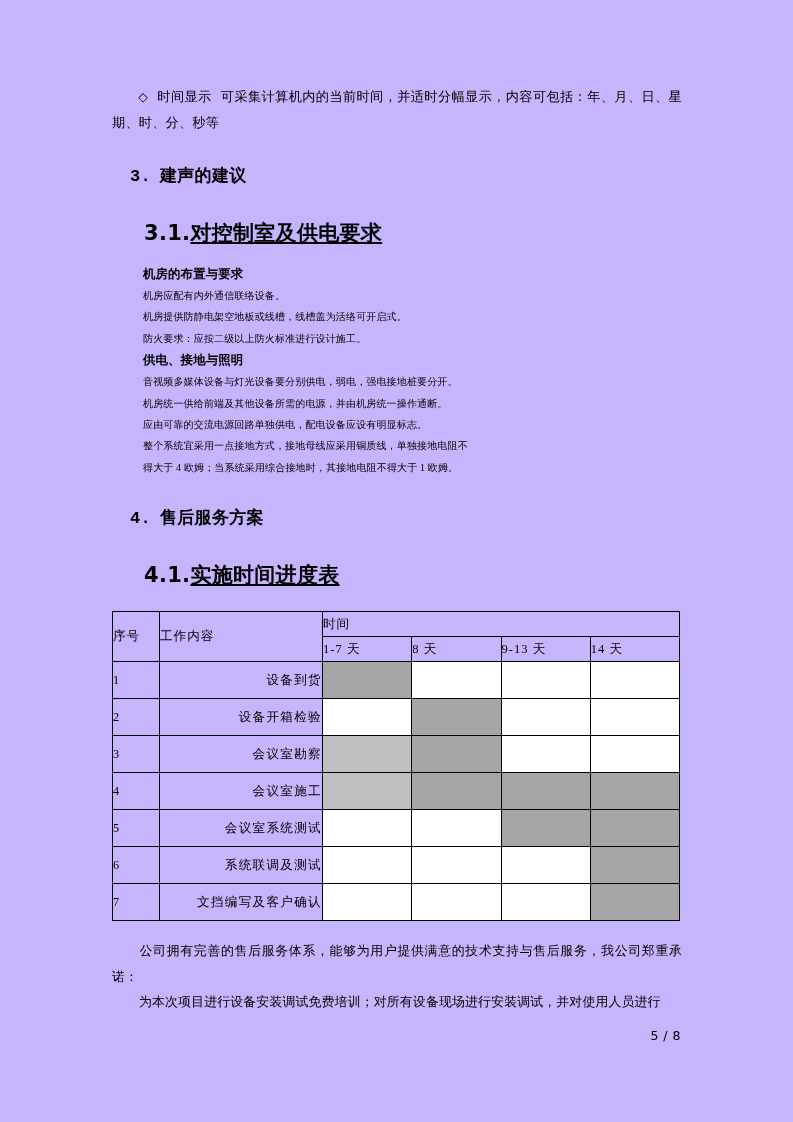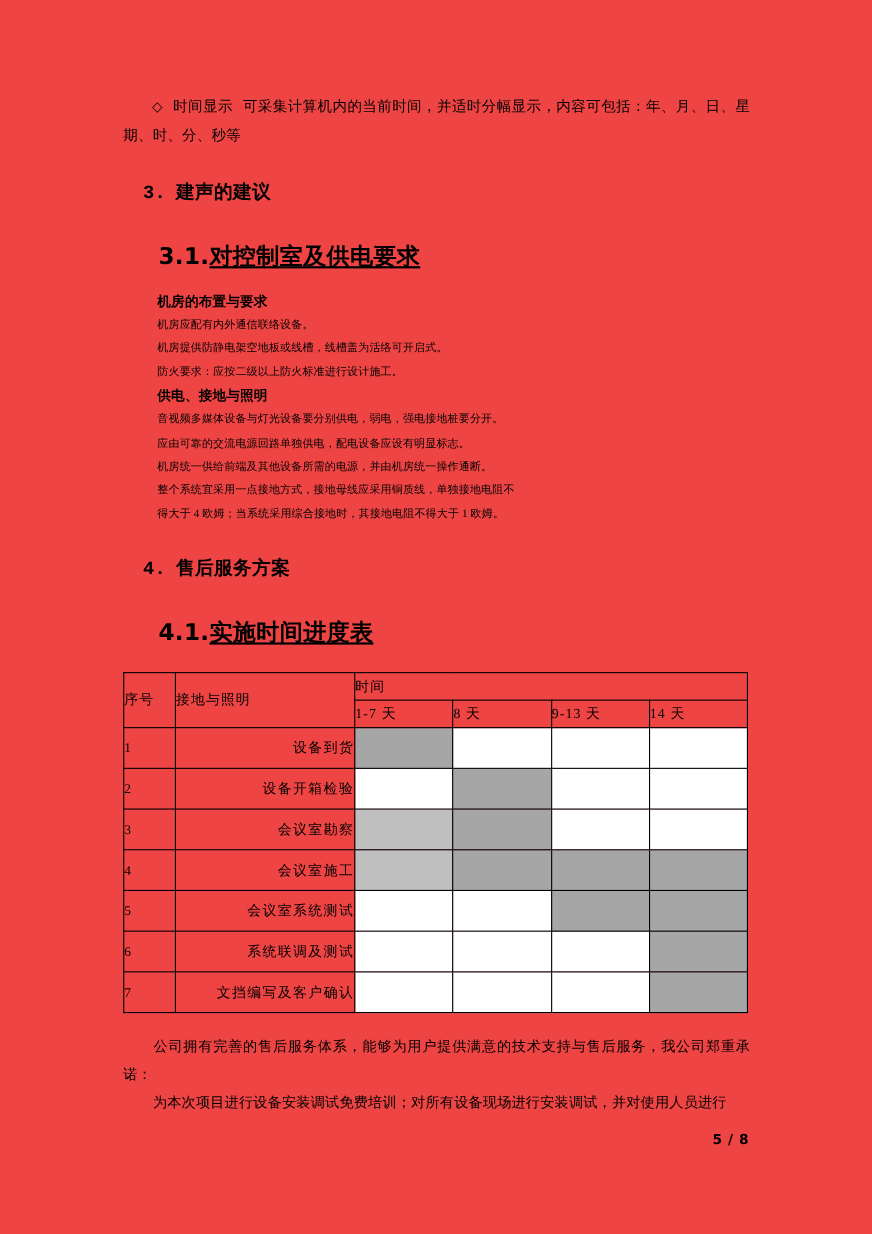--- a/index.html
+++ b/index.html
@@ -11,21 +11,21 @@
   body {
     font-family: "Liberation Serif", "DejaVu Serif", serif;
     color: #000000;
     -webkit-font-smoothing: antialiased;
   }
   .page {
     position: relative;
     width: 793px;
     height: 1122px;
     margin: 0 auto;
-    background: #ef4444;
+    background: #c4b5fd;
     overflow: hidden;
     box-sizing: border-box;
   }
   .content {
     position: absolute;
     left: 112px;
     top: 84px;
     width: 570px;
   }
 
@@ -130,21 +130,21 @@
 
   
   .page-footer {
     position: absolute;
     left: 112px;
     right: 112px;
     top: 1028px;
     text-align: right;
     font-family: "DejaVu Sans", "Liberation Sans", sans-serif;
     font-size: 12.5px;
-    font-weight: bold;
+    font-weight: normal;
     letter-spacing: 0.5px;
   }
 </style>
 </head>
 <body>
 
 <div class="page">
 
   <div class="content">
 
@@ -154,36 +154,36 @@
 
     <h2 class="h-lvl2"><span class="num">3.1.</span><span>对控制室及供电要求</span></h2>
 
     <div class="body-block">
       <p class="body-line bold">机房的布置与要求</p>
       <p class="body-line">机房应配有内外通信联络设备。</p>
       <p class="body-line">机房提供防静电架空地板或线槽，线槽盖为活络可开启式。</p>
       <p class="body-line">防火要求：应按二级以上防火标准进行设计施工。</p>
       <p class="body-line bold">供电、接地与照明</p>
       <p class="body-line">音视频多媒体设备与灯光设备要分别供电，弱电，强电接地桩要分开。</p>
+      <p class="body-line">机房统一供给前端及其他设备所需的电源，并由机房统一操作通断。</p>
       <p class="body-line">应由可靠的交流电源回路单独供电，配电设备应设有明显标志。</p>
-      <p class="body-line">机房统一供给前端及其他设备所需的电源，并由机房统一操作通断。</p>
       <p class="body-line">整个系统宜采用一点接地方式，接地母线应采用铜质线，单独接地电阻不</p>
       <p class="body-line">得大于 4 欧姆；当系统采用综合接地时，其接地电阻不得大于 1 欧姆。</p>
     </div>
 
     <h1 class="h-lvl1"><span class="num">4.</span><span>售后服务方案</span></h1>
 
     <h2 class="h-lvl2"><span class="num">4.1.</span><span>实施时间进度表</span></h2>
 
     <div class="table-wrap">
       <table class="schedule">
         <thead>
           <tr>
             <th class="hdr-seq" rowspan="2">序号</th>
-            <th class="hdr-task" rowspan="2">接地与照明</th>
+            <th class="hdr-task" rowspan="2">工作内容</th>
             <th class="hdr-time" colspan="4">时间</th>
           </tr>
           <tr>
             <th class="hdr-sub">1-7 天</th>
             <th class="hdr-sub">8 天</th>
             <th class="hdr-sub">9-13 天</th>
             <th class="hdr-sub">14 天</th>
           </tr>
         </thead>
         <tbody id="schedule-body">

